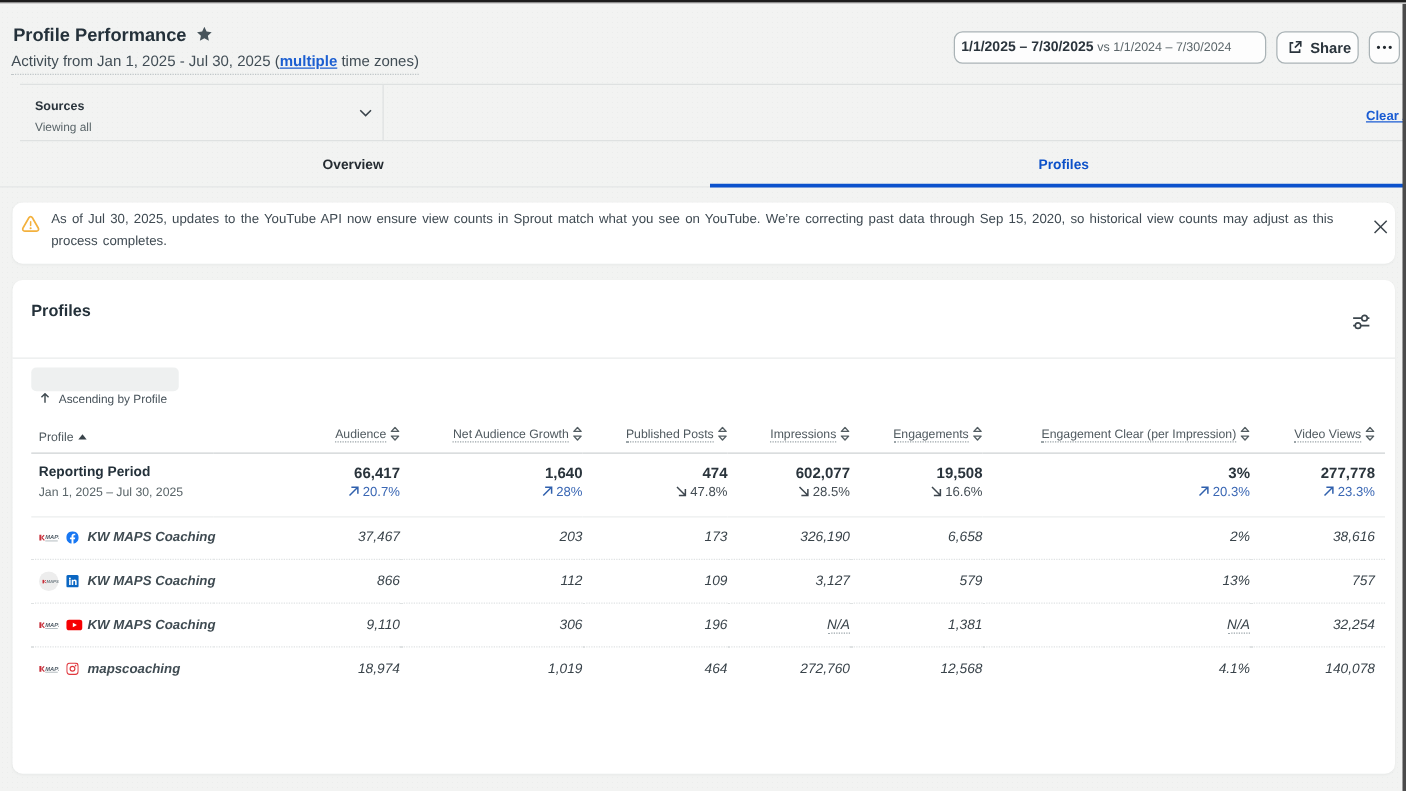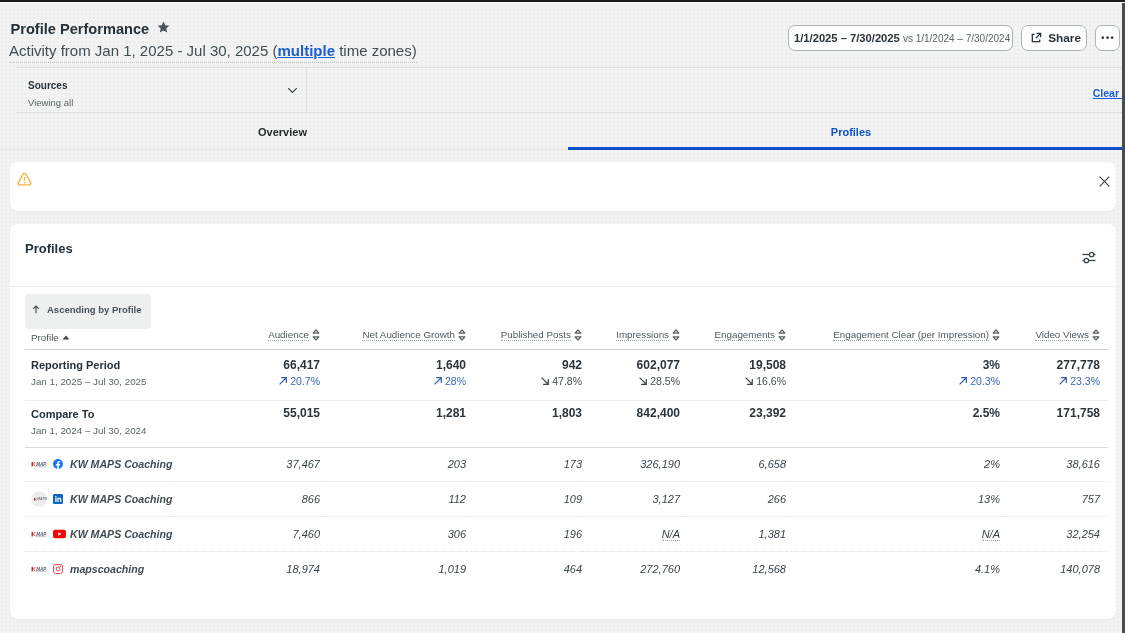--- a/index.html
+++ b/index.html
@@ -11,26 +11,26 @@
     background-size: 4px 4px;
     color:#2a343c;
     position:relative;
   }
   .topbar { position:absolute; left:0; top:0; width:1125px; height:3px; background:#1d1d1d; border-bottom:1px solid #fdfdfd; z-index:50; }
   .rightedge { position:absolute; right:0; top:0; width:3px; height:633px; background:#4b4b4b; z-index:49; }
 
   
   .hdr h1 { position:absolute; left:10.5px; top:21px; font-size:14.6px; font-weight:bold; color:#24313a; }
   .star { position:absolute; left:157px; top:21px; }
-  .sub { position:absolute; left:9px; top:42px; font-size:15px; color:#414d55; border-bottom:1px dotted #bfc5c7; padding-bottom:3px; }
+  .sub { position:absolute; left:9px; top:42px; font-size:12px; color:#414d55; border-bottom:1px dotted #bfc5c7; padding-bottom:3px; }
   .sub a { color:#1b5ed1; font-weight:bold; text-decoration:underline; }
 
   .hbtns { position:absolute; top:25px; right:5px; height:26px; white-space:nowrap; }
   .btn { display:inline-block; vertical-align:top; height:26px; border:1px solid #aab3b6; border-radius:7px; background:#fdfdfd; line-height:24px; }
-  .btn-date { padding:0 2px 0 5px; font-size:11.2px; font-weight:bold; color:#2a343c; margin-right:8px;}
+  .btn-date { padding:0 27px 0 5px; font-size:11.2px; font-weight:bold; color:#2a343c; margin-right:8px;}
   .btn-date .vs { font-weight:normal; font-size:10px; color:#5a6569; }
   .btn-share { padding:0 5px 0 8px; font-size:11.8px; font-weight:bold; color:#2a343c; margin-right:8px;}
   .btn-more { width:25px; text-align:center; font-weight:bold; color:#21282e; letter-spacing:1.5px; font-size:9px; text-indent:1.5px;}
 
   
   .sources { position:absolute; left:16px; top:67px; width:1122px; height:46px; border-top:1px solid #dee1e1; border-bottom:1px solid #dee1e1; }
   .sources .vdiv { position:absolute; left:290px; top:0; width:1px; height:44px; background:#dee1e1; }
   .src-t { position:absolute; left:12px; top:12px; font-size:10px; font-weight:bold; color:#2a343c; }
   .src-v { position:absolute; left:12px; top:29px; font-size:9.5px; color:#5a6569; }
   .src-chev { position:absolute; left:271px; top:19px; }
@@ -48,23 +48,23 @@
   .banner .warn { position:absolute; left:7px; top:10px; }
   .banner .msg { position:absolute; left:31px; top:5px; width:1026px; font-size:10.6px; line-height:17.6px; color:#3f4a52; word-spacing:1.2px; }
   .banner .x { position:absolute; right:5px; top:13px; }
 
   
   .card { position:absolute; left:10px; top:224px; width:1106px; height:395px; background:#fff; border-radius:8px; box-shadow:0 1px 2px rgba(40,50,60,0.05); }
   .card h2 { position:absolute; left:15px; top:17px; font-size:13px; font-weight:bold; color:#24313a; }
   .card .desc { position:absolute; left:15px; top:37px; font-size:11px; color:#444f56; }
   .card .filter { position:absolute; right:20px; top:27px; }
   .div1 { position:absolute; left:0; top:62px; width:1106px; height:1px; background:#e9ebeb; }
-  .chip { position:absolute; left:15px; top:70px; height:35px; background:#eef0f0; border-radius:4px; font-size:9.5px; font-weight:bold; color:#47525a; line-height:19px; padding:6px 9px 0 7px; }
-
-  table.t { position:absolute; left:15px; top:82px; width:1083px; border-collapse:collapse; table-layout:fixed; }
+  .chip { position:absolute; left:15px; top:70px; height:19px; background:#eef0f0; border-radius:4px; font-size:9.5px; font-weight:normal; color:#47525a; line-height:19px; padding:16px 9px 0 7px; }
+
+  table.t { position:absolute; left:15px; top:95px; width:1083px; border-collapse:collapse; table-layout:fixed; }
   table.t td:first-child, table.t th:first-child { padding-left:6px; }
   table.t td:last-child, table.t th:last-child { padding-right:8px; }
   table.t td, table.t th { padding:0; vertical-align:middle; }
   table.t .hrow th { vertical-align:bottom; padding-bottom:6px; }
   table.t .bigrow td { padding-bottom:4px; }
   .num { text-align:right; }
   th { font-weight:normal; }
   .hrow { height:43px; }
   .hrow th { border-bottom:1px solid #ced2d4; font-size:9.8px; color:#4e585e; }
   .hlbl { border-bottom:1px dotted #9ba4a8; padding-bottom:0px;margin-top:36px; }
@@ -122,20 +122,21 @@
   <div class="tab pr">Profiles</div>
   <div class="tabline"></div>
 </div>
 
 <div class="banner">
   <svg class="warn" width="15" height="15" viewBox="0 0 15 15">
       <path d="M6.1 2.2 C6.8 1 8.2 1 8.9 2.2 L13.6 10.4 C14.3 11.6 13.6 12.9 12.2 12.9 H2.8 C1.4 12.9 0.7 11.6 1.4 10.4 Z" fill="none" stroke="#f3b13e" stroke-width="1.35" stroke-linejoin="round"></path>
       <rect x="6.9" y="4.7" width="1.2" height="4.2" rx="0.6" fill="#f3b13e"></rect>
       <circle cx="7.5" cy="10.6" r="0.85" fill="#f3b13e"></circle>
     </svg>
+  <div class="msg">As of Jul 30, 2025, updates to the YouTube API now ensure view counts in Sprout match what you see on YouTube. We’re correcting past data through Sep 15, 2020, so historical view counts may adjust as this process completes.</div>
   <svg class="x" width="13" height="13" viewBox="0 0 12 12">
       <path d="M1.5 1.5 L10.5 10.5 M10.5 1.5 L1.5 10.5" stroke="#3c454c" stroke-width="1.1"></path>
     </svg>
 </div>
 
 <div class="card">
   <h2>Profiles</h2>
   <svg class="filter" width="14" height="13" viewBox="0 0 14 13">
       <path d="M0.5 3.5 H7.6" stroke="#3c464d" stroke-width="1.3"></path>
       <circle cx="9.6" cy="3.5" r="2.2" fill="none" stroke="#3c464d" stroke-width="1.3"></circle>
@@ -205,21 +206,21 @@
                 <path d="M1.6 8.4 L8 2 M3.1 1.7 H8.3 V6.9" fill="none" stroke="#3060ad" stroke-width="1.2"></path>
               </svg>20.7%</div>
           </td>
       <td class="num">
             <div class="bval">1,640</div>
             <div class="pct pu"><svg width="10" height="10" viewBox="0 0 10 10" style="vertical-align:-1px;margin-right:2px">
                 <path d="M1.6 8.4 L8 2 M3.1 1.7 H8.3 V6.9" fill="none" stroke="#3060ad" stroke-width="1.2"></path>
               </svg>28%</div>
           </td>
       <td class="num">
-            <div class="bval">942</div>
+            <div class="bval">474</div>
             <div class="pct pd"><svg width="10" height="10" viewBox="0 0 10 10" style="vertical-align:-1px;margin-right:2px">
                 <path d="M1.6 1.6 L8 8 M3.1 8.3 H8.3 V3.1" fill="none" stroke="#3d464e" stroke-width="1.2"></path>
               </svg>47.8%</div>
           </td>
       <td class="num">
             <div class="bval">602,077</div>
             <div class="pct pd"><svg width="10" height="10" viewBox="0 0 10 10" style="vertical-align:-1px;margin-right:2px">
                 <path d="M1.6 1.6 L8 8 M3.1 8.3 H8.3 V3.1" fill="none" stroke="#3d464e" stroke-width="1.2"></path>
               </svg>28.5%</div>
           </td>
@@ -234,33 +235,20 @@
             <div class="pct pu"><svg width="10" height="10" viewBox="0 0 10 10" style="vertical-align:-1px;margin-right:2px">
                 <path d="M1.6 8.4 L8 2 M3.1 1.7 H8.3 V6.9" fill="none" stroke="#3060ad" stroke-width="1.2"></path>
               </svg>20.3%</div>
           </td>
       <td class="num">
             <div class="bval">277,778</div>
             <div class="pct pu"><svg width="10" height="10" viewBox="0 0 10 10" style="vertical-align:-1px;margin-right:2px">
                 <path d="M1.6 8.4 L8 2 M3.1 1.7 H8.3 V6.9" fill="none" stroke="#3060ad" stroke-width="1.2"></path>
               </svg>23.3%</div>
           </td>
-    </tr>
-    <tr class="bigrow crow" style="height:47px">
-      <td>
-            <div class="rowname">Compare To</div>
-            <div class="rowdate">Jan 1, 2024 – Jul 30, 2024</div>
-          </td>
-      <td class="num bval">55,015</td>
-      <td class="num bval">1,281</td>
-      <td class="num bval">1,803</td>
-      <td class="num bval">842,400</td>
-      <td class="num bval">23,392</td>
-      <td class="num bval">2.5%</td>
-      <td class="num bval">171,758</td>
     </tr>
     <tr class="prow p1">
       <td><svg class="avatar" width="16" height="16" viewBox="0 0 16 16">
               <rect x="0.5" y="5.8" width="1.6" height="4.6" fill="#c8313c"></rect>
               <path d="M2.4 8.1 L4.3 6.1 M2.4 8.1 L4.5 10.3" stroke="#c8313c" stroke-width="1" fill="none"></path>
               <text x="5.2" y="9.6" font-family="Liberation Sans, sans-serif" font-size="4.6" font-weight="bold" fill="#55616b">MAPS</text>
               <rect x="5.2" y="10.4" width="10" height="0.7" fill="#aab3b8"></rect>
             </svg><svg class="nicon" width="10" height="10" viewBox="0 0 24 24">
               <path d="M24 12 C24 5.37 18.63 0 12 0 S0 5.37 0 12 c0 5.99 4.39 10.95 10.12 11.85 v-8.38 H7.08 V12 h3.04 V9.36 c0-3 1.79-4.67 4.53-4.67 1.31 0 2.68 0.24 2.68 0.24 v2.95 h-1.51 c-1.49 0-1.95 0.93-1.95 1.87 V12 h3.32 l-0.53 3.47 h-2.79 v8.38 C19.61 22.95 24 17.99 24 12 Z" fill="#1877f2"></path>
             </svg><span class="pname">KW MAPS Coaching</span></td>
@@ -279,35 +267,35 @@
               <path d="M4.4 8.2 L5.6 7 M4.4 8.2 L5.7 9.5" stroke="#c8313c" stroke-width="0.8" fill="none"></path>
               <text x="6.2" y="9.4" font-family="Liberation Sans, sans-serif" font-size="3.4" font-weight="bold" fill="#707c84">MAPS</text>
             </svg><svg class="nicon" width="10" height="10" viewBox="0 0 24 24">
               <rect x="0" y="0" width="24" height="24" rx="3" fill="#0a66c2"></rect>
               <path d="M5.5 9 H8.5 V19 H5.5 Z M7 4.8 a1.8 1.8 0 1 1 0 3.6 a1.8 1.8 0 0 1 0 -3.6 Z M10.5 9 H13.4 V10.4 C13.9 9.5 15 8.8 16.4 8.8 c2.6 0 3.6 1.6 3.6 4.2 V19 H17 v-5.3 c0-1.4-0.5-2.3-1.7-2.3-1.2 0-1.8 0.9-1.8 2.3 V19 h-3 Z" fill="#ffffff"></path>
             </svg><span class="pname">KW MAPS Coaching</span></td>
       <td class="num">866</td>
           <td class="num">112</td>
           <td class="num">109</td>
           <td class="num">3,127</td>
-      <td class="num">266</td>
+      <td class="num">579</td>
           <td class="num">13%</td>
           <td class="num">757</td>
     </tr>
     <tr class="prow">
       <td><svg class="avatar" width="16" height="16" viewBox="0 0 16 16">
               <rect x="0.5" y="5.8" width="1.6" height="4.6" fill="#c8313c"></rect>
               <path d="M2.4 8.1 L4.3 6.1 M2.4 8.1 L4.5 10.3" stroke="#c8313c" stroke-width="1" fill="none"></path>
               <text x="5.2" y="9.6" font-family="Liberation Sans, sans-serif" font-size="4.6" font-weight="bold" fill="#55616b">MAPS</text>
               <rect x="5.2" y="10.4" width="10" height="0.7" fill="#aab3b8"></rect>
             </svg><svg class="nicon" width="13" height="10" viewBox="0 0 26 20" style="margin-right:4px">
               <rect x="0" y="1.5" width="26" height="17" rx="4.5" fill="#f60002"></rect>
               <path d="M10.5 6.3 L17 10 L10.5 13.7 Z" fill="#ffffff"></path>
             </svg><span class="pname">KW MAPS Coaching</span></td>
-      <td class="num">7,460</td>
+      <td class="num">9,110</td>
           <td class="num">306</td>
           <td class="num">196</td>
           <td class="num"><span class="nadot">N/A</span></td>
       <td class="num">1,381</td>
           <td class="num"><span class="nadot">N/A</span></td>
           <td class="num">32,254</td>
     </tr>
     <tr class="prow last">
       <td><svg class="avatar" width="16" height="16" viewBox="0 0 16 16">
               <rect x="0.5" y="5.8" width="1.6" height="4.6" fill="#c8313c"></rect>

